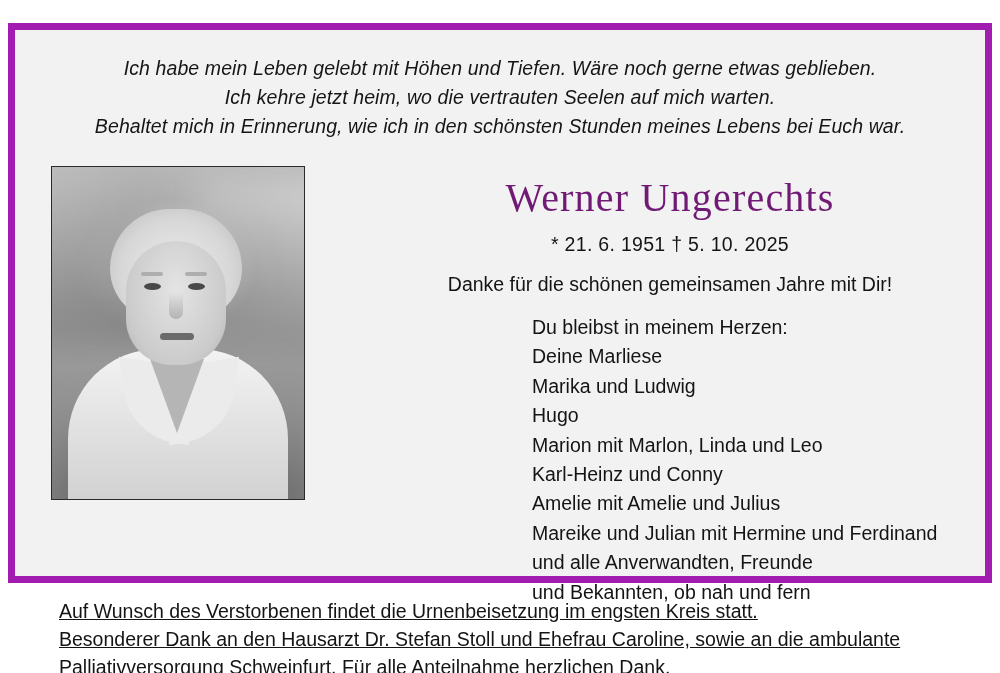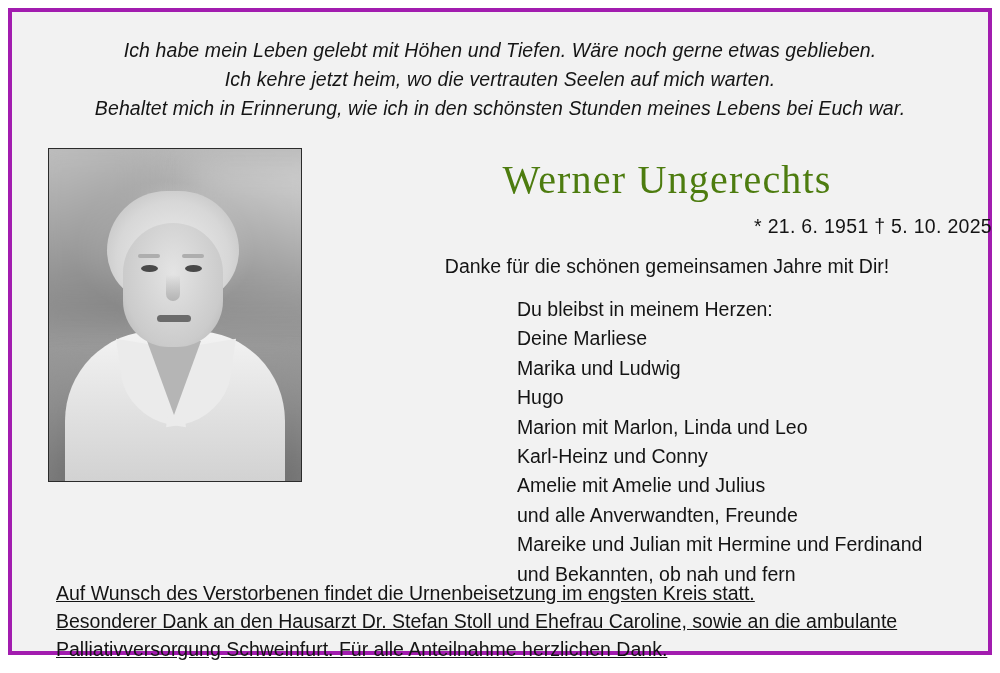--- a/index.html
+++ b/index.html
@@ -14,25 +14,25 @@
     position: relative;
     width: 1000px;
     height: 673px;
     box-sizing: border-box;
     background: #ffffff;
     overflow: hidden;
   }
   .frame {
     position: absolute;
     left: 8px;
-    top: 8px;
+    top: 23px;
     width: 984px;
-    height: 647px;
+    height: 560px;
     box-sizing: border-box;
-    border: 4px solid #a21caf;
+    border: 7px solid #a21caf;
     background: #f2f2f2;
   }
   
   .poem {
     position: absolute;
     left: 0;
     top: 24px;
     width: 100%;
     text-align: center;
     font-style: italic;
@@ -158,28 +158,28 @@
   .name {
     position: absolute;
     left: 330px;
     top: 144px;
     width: 650px;
     text-align: center;
     font-family: "Liberation Serif", serif;
     font-size: 40px;
     line-height: 48px;
     letter-spacing: 1.2px;
-    color: #4d7c0f;
+    color: #701a75;
   }
   .dates {
     position: absolute;
     left: 330px;
     top: 203px;
     width: 650px;
-    text-align: right;
+    text-align: center;
     font-size: 19.5px;
     color: #141414;
     letter-spacing: .3px;
   }
   .thanks {
     position: absolute;
     left: 330px;
     top: 243px;
     width: 650px;
     text-align: center;
@@ -187,21 +187,21 @@
     color: #141414;
   }
   .family {
     position: absolute;
     left: 505px;
     top: 283px;
     font-size: 19.5px;
     line-height: 29.4px;
     color: #141414;
   }
-  .family div { white-space: nowrap; }
+  .family div { white-space: nowrap; margin-left: 12px; }
 
   .place {
     position: absolute;
     left: 44px;
     top: 518px;
     font-size: 19.5px;
     color: #141414;
   }
 
   
@@ -254,22 +254,22 @@
     <div class="thanks">Danke für die schönen gemeinsamen Jahre mit Dir!</div>
 
     <div class="family">
       <div>Du bleibst in meinem Herzen:</div>
       <div>Deine Marliese</div>
       <div>Marika und Ludwig</div>
       <div>Hugo</div>
       <div>Marion mit Marlon, Linda und Leo</div>
       <div>Karl-Heinz und Conny</div>
       <div>Amelie mit Amelie und Julius</div>
+      <div>Mareike und Julian mit Hermine und Ferdinand</div>
       <div>und alle Anverwandten, Freunde</div>
-      <div>Mareike und Julian mit Hermine und Ferdinand</div>
       <div>und Bekannten, ob nah und fern</div>
     </div>
 
 
     <div class="bottom">
       <div>Auf Wunsch des Verstorbenen findet die Urnenbeisetzung im engsten Kreis statt.</div>
       <div>Besonderer Dank an den Hausarzt Dr. Stefan Stoll und Ehefrau Caroline, sowie an die ambulante</div>
       <div>Palliativversorgung Schweinfurt. Für alle Anteilnahme herzlichen Dank.</div>
     </div>
 

